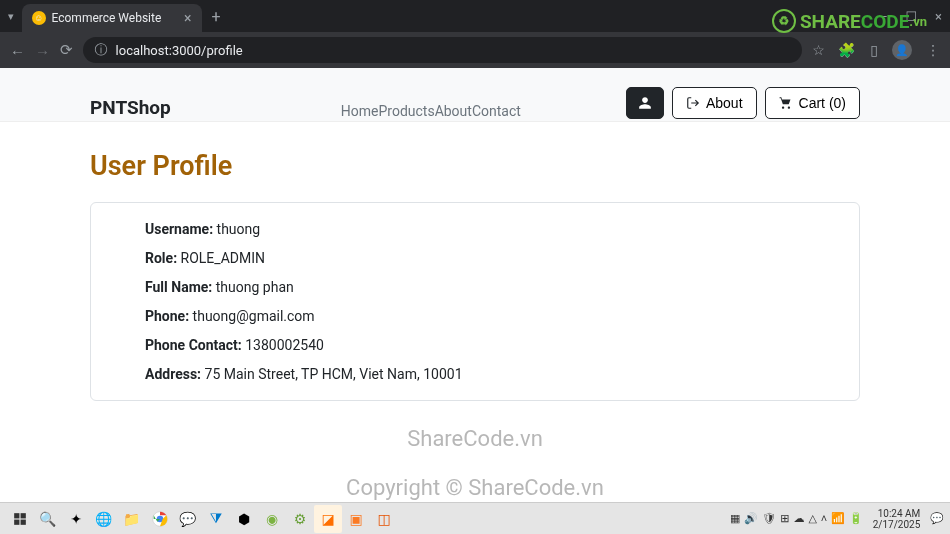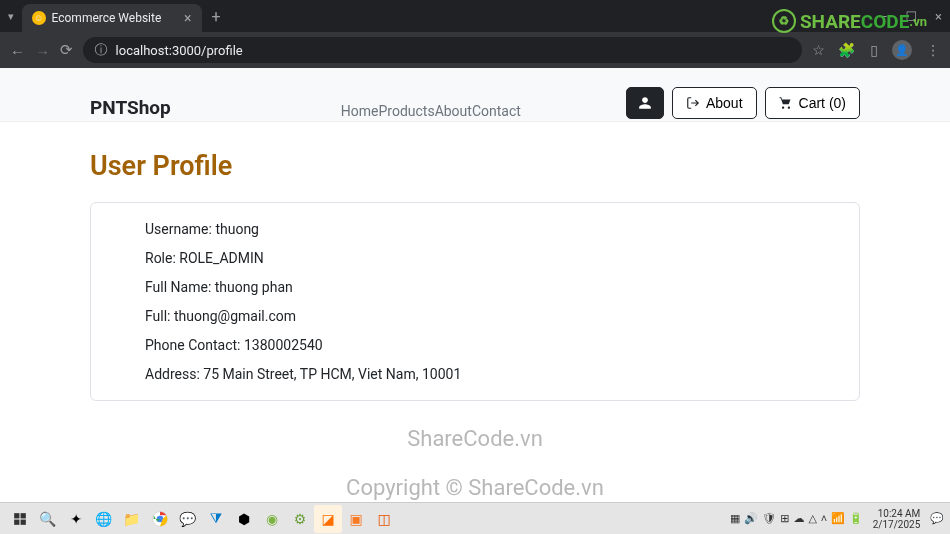--- a/index.html
+++ b/index.html
@@ -28,21 +28,21 @@
 .nav { display: flex; margin-left: 170px; }
 .nav a { color: #6c757d; text-decoration: none; font-size: 14px; }
 .header-right { margin-left: auto; display: flex; gap: 8px; }
 .btn { border: 1px solid #212529; border-radius: 5px; padding: 7px 13px; font-size: 14px; background: #fff; display: flex; align-items: center; gap: 6px; cursor: pointer; }
 .btn-dark { background: #212529; color: #fff; border-color: #212529; padding: 8px 11px; }
 
 .content { padding: 28px 90px; }
 .title { font-size: 27px; font-weight: 600; margin-bottom: 20px; color: #a16207; }
 .card { border: 1px solid #dee2e6; border-radius: 6px; padding: 18px 22px; }
 .field { margin-bottom: 13px; font-size: 14px; color: #212529; }
-.field-label { font-weight: 400; padding-left: 32px; }
+.field-label { font-weight: 700; padding-left: 32px; }
 
 
 .wm-logo { position: absolute; top: 9px; right: 23px; display: flex; align-items: center; font-weight: 700; font-size: 19px; }
 .wm-logo .g1 { color: #6fbe44; }
 .wm-logo .g2 { color: #39a935; }
 .wm-logo .icon { width: 24px; height: 24px; border: 2px solid #6fbe44; border-radius: 50%; margin-right: 4px; display: flex; align-items: center; justify-content: center; color: #6fbe44; font-size: 12px; }
 .wm-center { position: absolute; left: 50%; transform: translateX(-50%); color: #888; font-size: 22px; font-weight: 400; opacity: 0.6; }
 
 
 .taskbar { position: absolute; bottom: 0; left: 0; right: 0; height: 32px; background: #e5e5e5; display: flex; align-items: center; padding: 0 6px; border-top: 1px solid #ccc; }
@@ -127,21 +127,21 @@
       </div>
       <div class="field">
         <span class="field-label">Role: </span>
         <span>ROLE_ADMIN</span>
       </div>
       <div class="field">
         <span class="field-label">Full Name: </span>
         <span>thuong phan</span>
       </div>
       <div class="field">
-        <span class="field-label">Full: </span>
+        <span class="field-label">Phone: </span>
         <span>thuong@gmail.com</span>
       </div>
       <div class="field">
         <span class="field-label">Phone Contact: </span>
         <span>1380002540</span>
       </div>
       <div class="field" style="margin-bottom:0">
         <span class="field-label">Address: </span>
         <span>75 Main Street, TP HCM, Viet Nam, 10001</span>
       </div>

